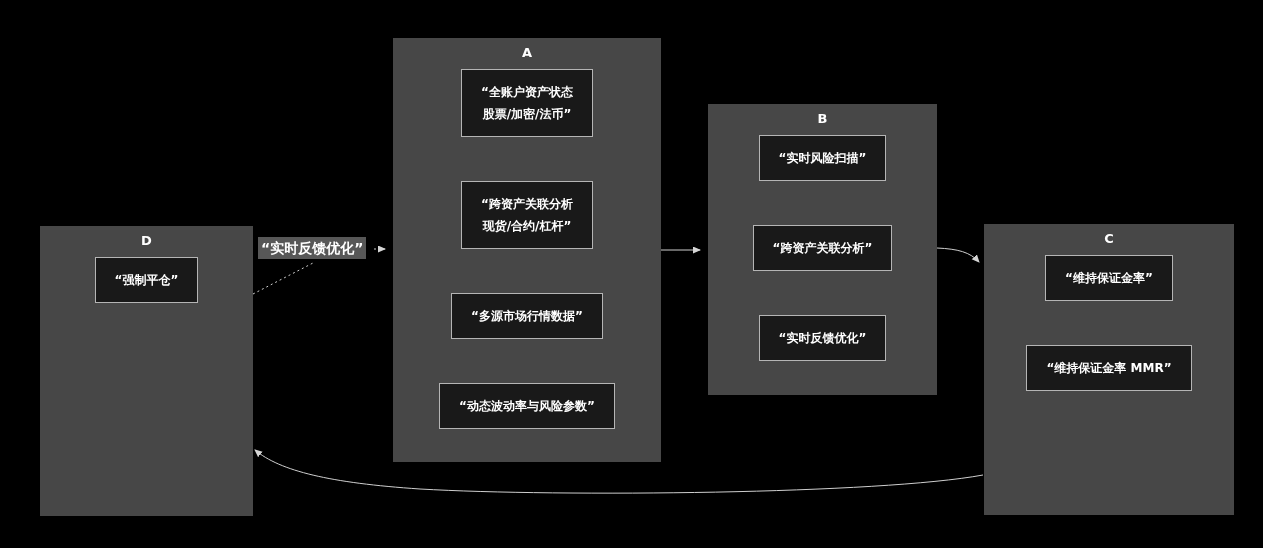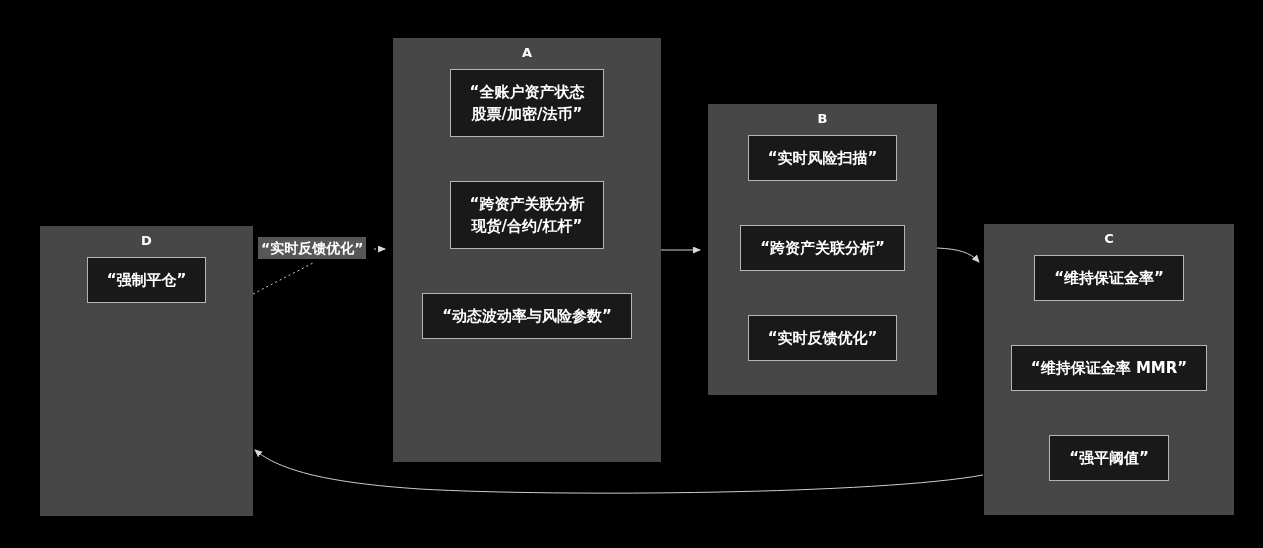--- a/index.html
+++ b/index.html
@@ -33,21 +33,21 @@
     font-weight: bold;
     padding-top: 7px;
     height: 16px;
     line-height: 16px;
     text-align: center;
   }
   .item {
     background: #191919;
     border: 1px solid #b5b5b5;
     color: #ffffff;
-    font-size: 15px;
+    font-size: 12px;
     font-weight: bold;
     line-height: 22px;
     padding: 11px 19px;
     text-align: center;
     white-space: pre-line;
     margin-top: 44px;
     box-sizing: border-box;
   }
   .node-title + .item { margin-top: 8px; }
   #edges-svg {
@@ -79,35 +79,35 @@
 <body>
 
 <div id="canvas">
 
   <div class="node" id="node-a">
     <div class="node-title">A</div>
     <div class="item">“全账户资产状态
 股票/加密/法币”</div>
     <div class="item">“跨资产关联分析
 现货/合约/杠杆”</div>
+    <div class="item">“多源市场行情数据”</div>
     <div class="item">“动态波动率与风险参数”</div>
   </div>
 
   <div class="node" id="node-b">
     <div class="node-title">B</div>
     <div class="item">“实时风险扫描”</div>
     <div class="item">“跨资产关联分析”</div>
     <div class="item">“实时反馈优化”</div>
   </div>
 
   <div class="node" id="node-c">
     <div class="node-title">C</div>
     <div class="item">“维持保证金率”</div>
     <div class="item">“维持保证金率 MMR”</div>
-    <div class="item">“强平阈值”</div>
   </div>
 
   <div class="node" id="node-d">
     <div class="node-title">D</div>
     <div class="item">“强制平仓”</div>
   </div>
 
   <svg id="edges-svg" width="1263" height="548">
     <defs>
       <marker id="ah" markerWidth="10" markerHeight="8" refX="7" refY="3.5" orient="auto">

